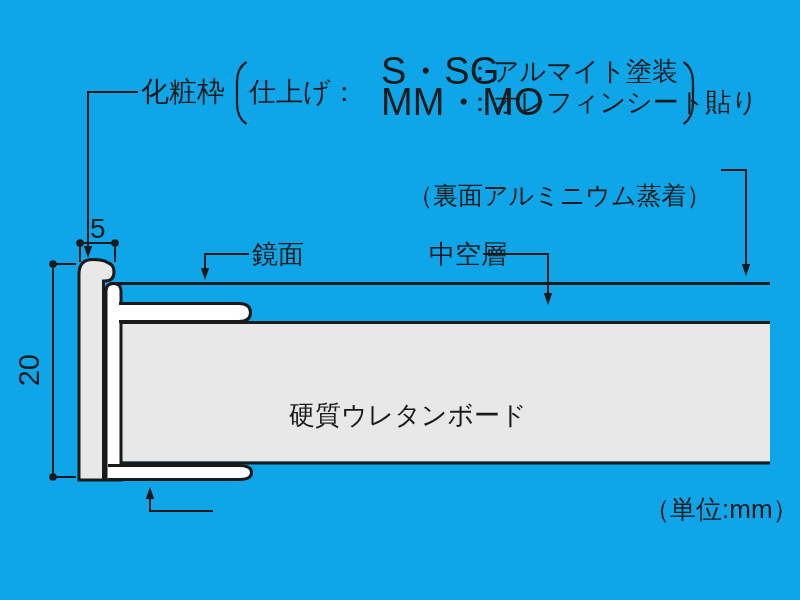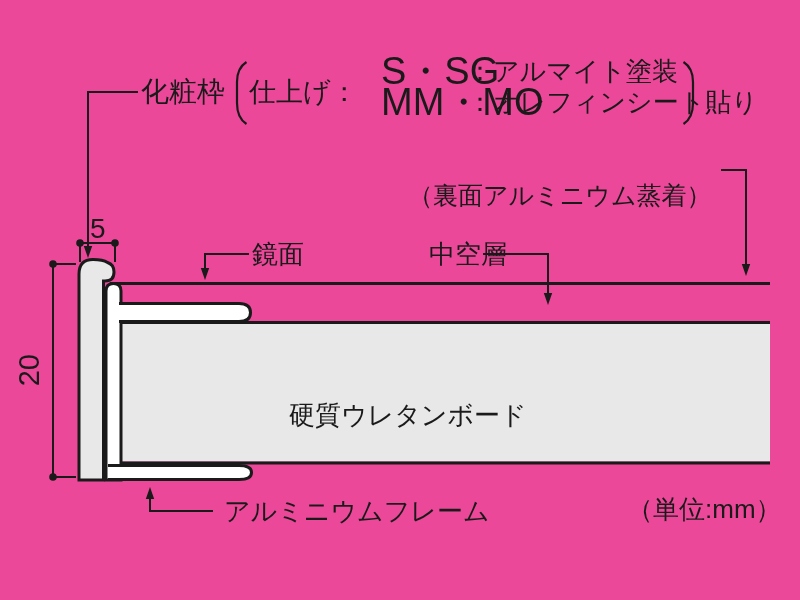--- a/index.html
+++ b/index.html
@@ -1,37 +1,37 @@
 <!DOCTYPE html>
 <html><head>
 <meta charset="utf-8">
 <style>
   html,body{margin:0;padding:0;background:#fff;}
   .stage{
-    position:relative;width:800px;height:600px;background:#ec4899;overflow:hidden;
+    position:relative;width:800px;height:600px;background:#0ea5e9;overflow:hidden;
     font-family:"Liberation Sans", sans-serif;color:#1a1a1a;
   }
   .stage svg{position:absolute;left:0;top:0;}
   .lbl{position:absolute;white-space:nowrap;line-height:1.05;color:#1a1a1a;}
   .fs25{font-size:25px;}
   .fs26{font-size:26px;}
   .frame-label{left:141px;top:77px;font-size:28px;}
   .finish-label{left:249px;top:78px;font-size:27px;text-align:center;}
   .finish-rows{position:absolute;left:381px;top:56px;}
   .finish-row{display:flex;align-items:center;height:31px;white-space:nowrap;}
   .finish-code{display:inline-block;width:86px;font-size:38px;letter-spacing:0px;}
   .finish-sep{font-size:26px;}
   .finish-desc{font-size:26px;}
   .film-line1{left:322px;top:150px;}
   .film-line2{left:408px;top:182px;}
   .mirror-label{left:252px;top:241px;}
   .hollow-label{left:421px;top:241px;margin-left:8px;}
   .board-label{left:289px;top:378px;margin-top:24px;}
   .alumi-label{left:224px;top:498px;}
-  .unit-label{left:627px;top:496px;}
+  .unit-label{left:644px;top:496px;}
   .dim5{left:90px;top:214px;font-size:28px;}
   .dim20{left:13px;top:355px;font-size:29px;transform:rotate(-90deg);}
 </style>
 </head>
 <body>
 
 <div class="stage">
 
   <svg width="800" height="600" viewBox="0 0 800 600">
 
@@ -100,19 +100,18 @@
       <span class="finish-sep">：</span>
       <span class="finish-desc">オレフィンシート貼り</span>
     </div>
   </div>
 
   <div class="lbl fs25 film-line2">（裏面アルミニウム蒸着）</div>
 
   <div class="lbl fs26 mirror-label">鏡面</div>
   <div class="lbl fs26 hollow-label">中空層</div>
   <div class="lbl fs26 board-label">硬質ウレタンボード</div>
-  <div class="lbl fs26 alumi-label">アルミニウムフレーム</div>
   <div class="lbl fs26 unit-label">（単位:mm）</div>
 
   <div class="lbl dim5">5</div>
   <div class="lbl dim20">20</div>
 
 </div>
 
 </body></html>

